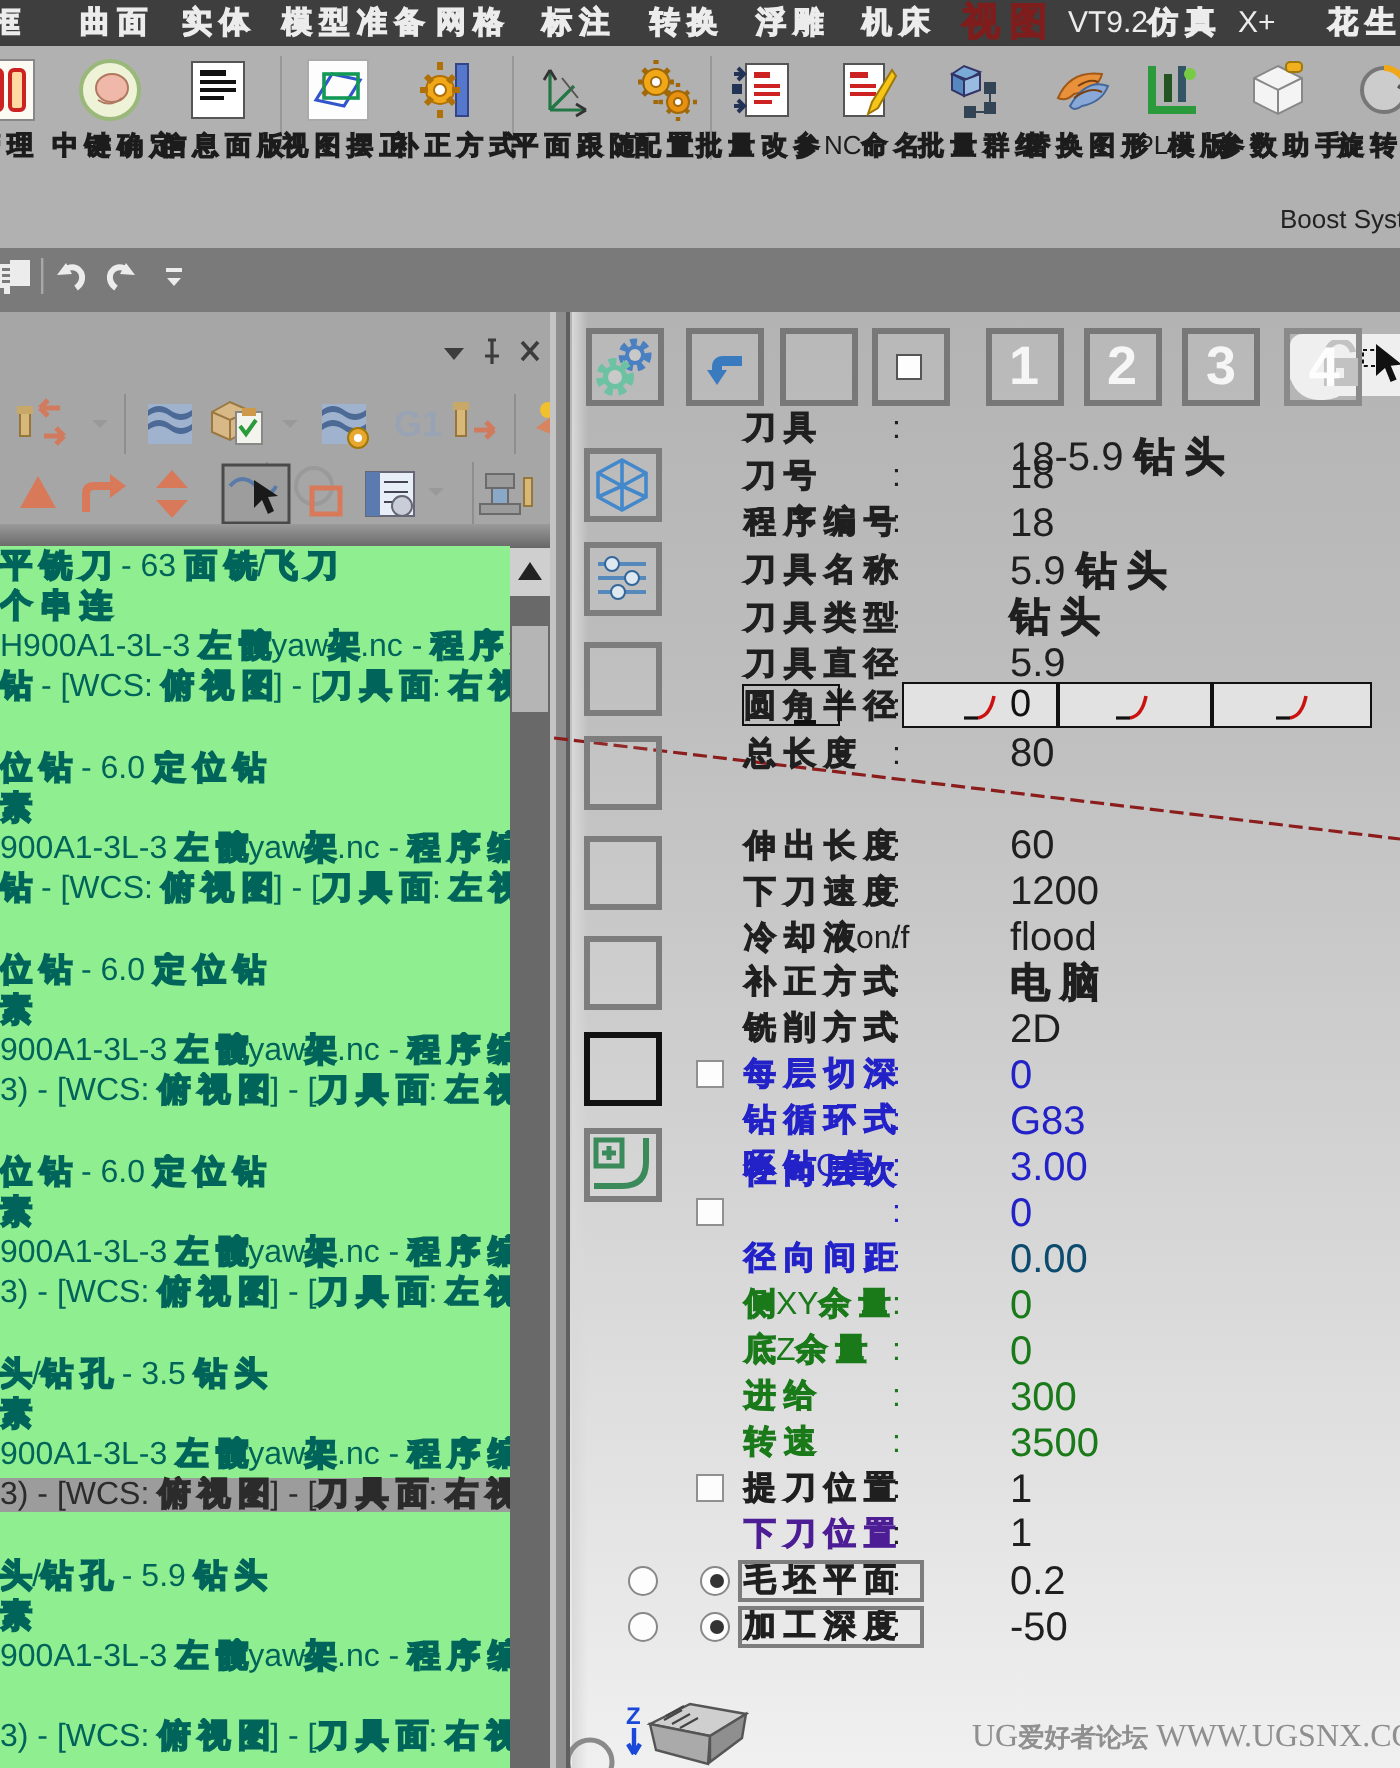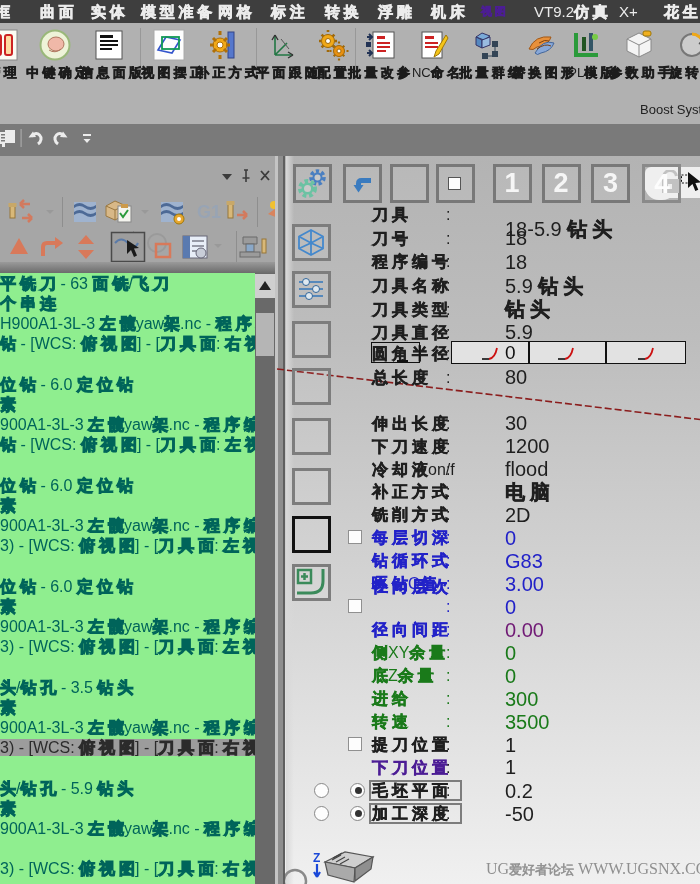--- a/index.html
+++ b/index.html
@@ -12,21 +12,21 @@
 <div class="a" style="left:0;top:0;width:700px;height:23px;background:#3e3e3e"></div>
 <div class="a" style="left:-5px;top:0;height:23px;line-height:23px;font-size:15px;color:#ececec;white-space:nowrap"><i>框</i></div>
 <div class="a" style="left:40px;top:0;height:16px;line-height:23px;font-size:15px;color:#ececec;white-space:nowrap"><i>曲面</i></div>
 <div class="a" style="left:91px;top:0;height:23px;line-height:23px;font-size:15px;color:#ececec;white-space:nowrap"><i>实体</i></div>
 <div class="a" style="left:141px;top:0;height:23px;line-height:23px;font-size:15px;color:#ececec;white-space:nowrap"><i>模型准备</i></div>
 <div class="a" style="left:218px;top:0;height:23px;line-height:23px;font-size:15px;color:#ececec;white-space:nowrap"><i>网格</i></div>
 <div class="a" style="left:271px;top:0;height:23px;line-height:23px;font-size:15px;color:#ececec;white-space:nowrap"><i>标注</i></div>
 <div class="a" style="left:325px;top:0;height:23px;line-height:23px;font-size:15px;color:#ececec;white-space:nowrap"><i>转换</i></div>
 <div class="a" style="left:378px;top:0;height:23px;line-height:23px;font-size:15px;color:#ececec;white-space:nowrap"><i>浮雕</i></div>
 <div class="a" style="left:431px;top:0;height:23px;line-height:23px;font-size:15px;color:#ececec;white-space:nowrap"><i>机床</i></div>
-<div class="a" style="left:481px;top:0;height:39px;line-height:23px;font-size:11px;color:#4c1d95;white-space:nowrap"><i>视图</i></div>
+<div class="a" style="left:481px;top:0;height:39px;line-height:23px;font-size:19px;color:#7f1d1d;white-space:nowrap"><i>视图</i></div>
 <div class="a" style="left:534px;top:0;height:23px;line-height:23px;font-size:15px;color:#ececec;white-space:nowrap">VT9.2<i>仿真</i></div>
 <div class="a" style="left:619px;top:0;height:23px;line-height:23px;font-size:15px;color:#ececec;white-space:nowrap">X+</div>
 <div class="a" style="left:664px;top:0;height:23px;line-height:23px;font-size:15px;color:#ececec;white-space:nowrap"><i>花生米</i></div>
 <div class="a" style="left:0;top:23px;width:700px;height:101px;background:#b1b1b1"></div>
 <div class="a" style="left:140px;top:28px;width:1px;height:52px;background:#989898"></div>
 <div class="a" style="left:256px;top:28px;width:1px;height:52px;background:#989898"></div>
 <div class="a" style="left:355px;top:28px;width:1px;height:52px;background:#989898"></div>
 <div class="a" style="left:2px;top:64px;transform:translateX(-50%);font-size:13px;color:#1c1c1c;white-space:nowrap"><i>管理</i></div>
 <div class="a" style="left:57px;top:64px;transform:translateX(-50%);font-size:13px;color:#1c1c1c;white-space:nowrap"><i>中键确定</i></div>
 <div class="a" style="left:111px;top:64px;transform:translateX(-50%);font-size:13px;color:#1c1c1c;white-space:nowrap"><i>信息面版</i></div>
@@ -347,21 +347,21 @@
 <div class="a" style="left:446px;top:298.5px;height:21px;line-height:21px;font-size:16px;color:#1f1f1f">:</div>
 <div class="a val" style="left:505px;top:297.0px;height:24px;line-height:24px;font-size:20px;color:#1f1f1f;white-space:nowrap"><i>钻头</i></div>
 <div class="a lbl" style="left:372px;top:321.5px;width:74px;height:21px;line-height:21px;font-size:16px;color:#1f1f1f;white-space:nowrap"><i>刀具直径</i></div>
 <div class="a" style="left:446px;top:321.5px;height:21px;line-height:21px;font-size:16px;color:#1f1f1f">:</div>
 <div class="a val" style="left:505px;top:320.0px;height:24px;line-height:24px;font-size:20px;color:#1f1f1f;white-space:nowrap">5.9</div>
 <div class="a lbl" style="left:372px;top:366.5px;width:74px;height:21px;line-height:21px;font-size:16px;color:#1f1f1f;white-space:nowrap"><i>总长度</i></div>
 <div class="a" style="left:446px;top:366.5px;height:21px;line-height:21px;font-size:16px;color:#1f1f1f">:</div>
 <div class="a val" style="left:505px;top:365.0px;height:24px;line-height:24px;font-size:20px;color:#1f1f1f;white-space:nowrap">80</div>
 <div class="a lbl" style="left:372px;top:412.5px;width:74px;height:21px;line-height:21px;font-size:16px;color:#1f1f1f;white-space:nowrap"><i>伸出长度</i></div>
 <div class="a" style="left:446px;top:412.5px;height:21px;line-height:21px;font-size:16px;color:#1f1f1f">:</div>
-<div class="a val" style="left:505px;top:411.0px;height:24px;line-height:24px;font-size:20px;color:#1f1f1f;white-space:nowrap">30</div>
+<div class="a val" style="left:505px;top:411.0px;height:24px;line-height:24px;font-size:20px;color:#1f1f1f;white-space:nowrap">60</div>
 <div class="a lbl" style="left:372px;top:435.5px;width:74px;height:21px;line-height:21px;font-size:16px;color:#1f1f1f;white-space:nowrap"><i>下刀速度</i></div>
 <div class="a" style="left:446px;top:435.5px;height:21px;line-height:21px;font-size:16px;color:#1f1f1f">:</div>
 <div class="a val" style="left:505px;top:434.0px;height:24px;line-height:24px;font-size:20px;color:#1f1f1f;white-space:nowrap">1200</div>
 <div class="a lbl" style="left:372px;top:458.5px;width:74px;height:21px;line-height:21px;font-size:16px;color:#1f1f1f;white-space:nowrap"><i>冷却液</i>on/f</div>
 <div class="a" style="left:446px;top:458.5px;height:21px;line-height:21px;font-size:16px;color:#1f1f1f">:</div>
 <div class="a val" style="left:505px;top:457.0px;height:24px;line-height:24px;font-size:20px;color:#1f1f1f;white-space:nowrap">flood</div>
 <div class="a lbl" style="left:372px;top:481.0px;width:74px;height:21px;line-height:21px;font-size:16px;color:#1f1f1f;white-space:nowrap"><i>补正方式</i></div>
 <div class="a" style="left:446px;top:481.0px;height:21px;line-height:21px;font-size:16px;color:#1f1f1f">:</div>
 <div class="a val" style="left:505px;top:479.5px;height:24px;line-height:24px;font-size:20px;color:#1f1f1f;white-space:nowrap"><i>电脑</i></div>
 <div class="a lbl" style="left:372px;top:504.0px;width:74px;height:21px;line-height:21px;font-size:16px;color:#1f1f1f;white-space:nowrap"><i>铣削方式</i></div>
@@ -376,21 +376,21 @@
 <div class="a val" style="left:505px;top:548.5px;height:24px;line-height:24px;font-size:20px;color:#2222c8;white-space:nowrap">G83</div>
 <div class="a lbl" style="left:372px;top:573.0px;width:74px;height:21px;line-height:21px;font-size:16px;color:#2222c8;white-space:nowrap"><i>啄钻</i>Q<i>值</i></div>
 <div class="a" style="left:446px;top:573.0px;height:21px;line-height:21px;font-size:16px;color:#2222c8">:</div>
 <div class="a val" style="left:505px;top:571.5px;height:24px;line-height:24px;font-size:20px;color:#2222c8;white-space:nowrap">3.00</div>
 <div class="a lbl" style="left:372px;top:576px;width:74px;height:21px;line-height:21px;font-size:16px;color:#2222c8;white-space:nowrap"><i>径向层次</i></div>
 <div class="a" style="left:446px;top:596.0px;height:21px;line-height:21px;font-size:16px;color:#2222c8">:</div>
 <div class="a val" style="left:505px;top:594.5px;height:24px;line-height:24px;font-size:20px;color:#2222c8;white-space:nowrap">0</div>
 <div class="a" style="left:348px;top:599.0px;width:14px;height:14px;background:#fdfdfd;border:1px solid #909090"></div>
 <div class="a lbl" style="left:372px;top:619.0px;width:74px;height:21px;line-height:21px;font-size:16px;color:#2222c8;white-space:nowrap"><i>径向间距</i></div>
 <div class="a" style="left:446px;top:619.0px;height:21px;line-height:21px;font-size:16px;color:#2222c8">:</div>
-<div class="a val" style="left:505px;top:617.5px;height:24px;line-height:24px;font-size:20px;color:#701a75;white-space:nowrap">0.00</div>
+<div class="a val" style="left:505px;top:617.5px;height:24px;line-height:24px;font-size:20px;color:#0c4a6e;white-space:nowrap">0.00</div>
 <div class="a lbl" style="left:372px;top:642.0px;width:74px;height:21px;line-height:21px;font-size:16px;color:#1a7a1a;white-space:nowrap"><i>侧</i>XY<i>余量</i></div>
 <div class="a" style="left:446px;top:642.0px;height:21px;line-height:21px;font-size:16px;color:#1a7a1a">:</div>
 <div class="a val" style="left:505px;top:640.5px;height:24px;line-height:24px;font-size:20px;color:#1a7a1a;white-space:nowrap">0</div>
 <div class="a lbl" style="left:372px;top:665.0px;width:74px;height:21px;line-height:21px;font-size:16px;color:#1a7a1a;white-space:nowrap"><i>底</i>Z<i>余量</i></div>
 <div class="a" style="left:446px;top:665.0px;height:21px;line-height:21px;font-size:16px;color:#1a7a1a">:</div>
 <div class="a val" style="left:505px;top:663.5px;height:24px;line-height:24px;font-size:20px;color:#1a7a1a;white-space:nowrap">0</div>
 <div class="a lbl" style="left:372px;top:688.0px;width:74px;height:21px;line-height:21px;font-size:16px;color:#1a7a1a;white-space:nowrap"><i>进给</i></div>
 <div class="a" style="left:446px;top:688.0px;height:21px;line-height:21px;font-size:16px;color:#1a7a1a">:</div>
 <div class="a val" style="left:505px;top:686.5px;height:24px;line-height:24px;font-size:20px;color:#1a7a1a;white-space:nowrap">300</div>
 <div class="a lbl" style="left:372px;top:711.0px;width:74px;height:21px;line-height:21px;font-size:16px;color:#1a7a1a;white-space:nowrap"><i>转速</i></div>

